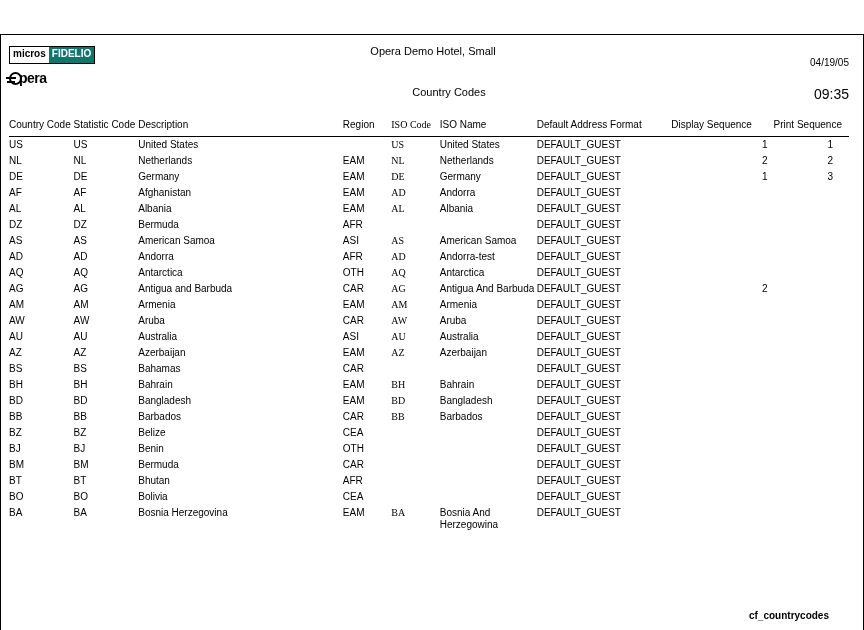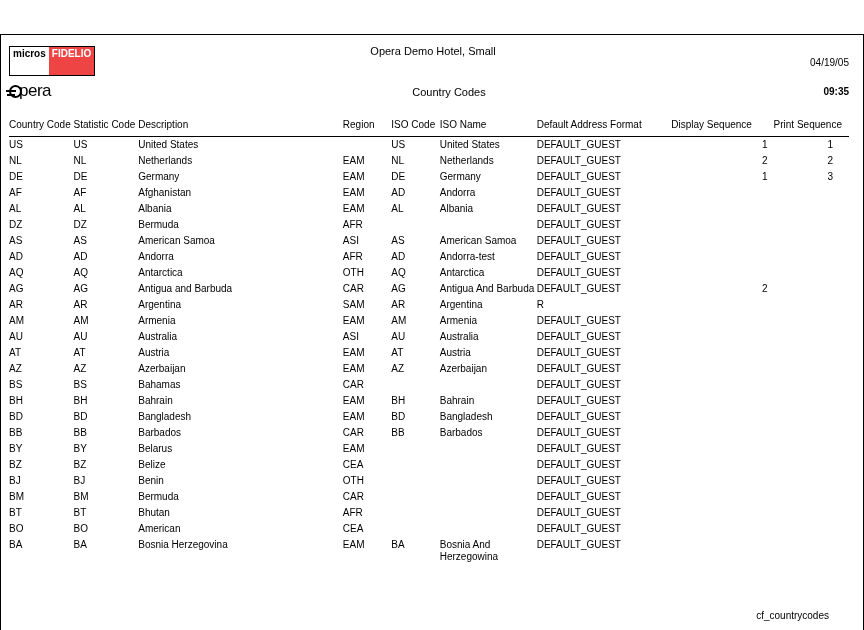--- a/index.html
+++ b/index.html
@@ -38,29 +38,29 @@
     line-height: 1;
     background: #fff;
   }
   .logo-micros .m1 {
     padding: 2px 3px 2px 3px;
     color: #000;
     background: #fff;
     letter-spacing: 0px;
   }
   .logo-micros .m2 {
-    padding: 2px 3px 16px 3px;
+    padding: 2px 3px 4px 3px;
     color: #fff;
-    background: #ef4444;
+    background: #0f766e;
     letter-spacing: 0px;
   }
   .logo-opera {
     margin-top: 6px;
-    font-size: 17px;
-    font-weight: normal;
+    font-size: 14px;
+    font-weight: bold;
     line-height: 1;
     letter-spacing: -0.5px;
     position: relative;
     display: inline-block;
   }
   .logo-opera .swoosh {
     display: inline-block;
     width: 13px;
     height: 13px;
     border: 2px solid #000;
@@ -108,22 +108,21 @@
   .print-date {
     position: absolute;
     top: 22px;
     right: 14px;
     font-size: 10px;
   }
   .print-time {
     position: absolute;
     top: 51px;
     right: 14px;
-    font-size: 10px;
-    font-weight: bold;
+    font-size: 14px;
   }
 
   
   .table-wrap {
     position: absolute;
     left: 8px;
     top: 84px;
     width: 840px;
   }
   table.codes {
@@ -147,35 +146,35 @@
   table.codes tbody td {
     padding: 2px 0 2px 0;
     vertical-align: top;
     line-height: 12px;
     white-space: normal;
   }
   .col-cc   { width: 60px; }
   .col-sc   { width: 60px; }
   .col-desc { width: 190px; }
   .col-reg  { width: 45px; }
-  .col-iso  { width: 45px; }
+  .col-iso  { width: 45px; font-family: Liberation Serif, serif; }
   .col-ison { width: 90px; }
   .col-daf  { width: 125px; }
   .col-disp { width: 95px; text-align: right; padding-right: 6px !important; }
   .col-prnt { width: 70px; text-align: right; padding-right: 16px !important; }
   th.col-disp, th.col-prnt { text-align: left; padding-right: 0 !important; }
   th.col-disp { padding-left: 2px; }
 
   
   .footer-code {
     position: absolute;
     right: 34px;
     bottom: 42px;
     font-size: 10px;
-    font-weight: normal;
+    font-weight: bold;
   }
 </style>
 </head>
 <body>
 
 <div id="page">
 
   <div class="logo-block">
     <div class="logo-micros">
       <span class="m1">micros</span>
@@ -312,64 +311,53 @@
             <td class="col-sc">AG</td>
             <td class="col-desc">Antigua and Barbuda</td>
             <td class="col-reg">CAR</td>
             <td class="col-iso">AG</td>
             <td class="col-ison">Antigua And Barbuda</td>
             <td class="col-daf">DEFAULT_GUEST</td>
             <td class="col-disp">2</td>
             <td class="col-prnt"></td>
           </tr>
           <tr>
-            <td class="col-cc">AR</td>
-            <td class="col-sc">AR</td>
-            <td class="col-desc">Argentina</td>
-            <td class="col-reg">SAM</td>
-            <td class="col-iso">AR</td>
-            <td class="col-ison">Argentina</td>
-            <td class="col-daf">R</td>
-            <td class="col-disp"></td>
-            <td class="col-prnt"></td>
-          </tr>
-          <tr>
             <td class="col-cc">AM</td>
             <td class="col-sc">AM</td>
             <td class="col-desc">Armenia</td>
             <td class="col-reg">EAM</td>
             <td class="col-iso">AM</td>
             <td class="col-ison">Armenia</td>
+            <td class="col-daf">DEFAULT_GUEST</td>
+            <td class="col-disp"></td>
+            <td class="col-prnt"></td>
+          </tr>
+          <tr>
+            <td class="col-cc">AW</td>
+            <td class="col-sc">AW</td>
+            <td class="col-desc">Aruba</td>
+            <td class="col-reg">CAR</td>
+            <td class="col-iso">AW</td>
+            <td class="col-ison">Aruba</td>
             <td class="col-daf">DEFAULT_GUEST</td>
             <td class="col-disp"></td>
             <td class="col-prnt"></td>
           </tr>
           <tr>
             <td class="col-cc">AU</td>
             <td class="col-sc">AU</td>
             <td class="col-desc">Australia</td>
             <td class="col-reg">ASI</td>
             <td class="col-iso">AU</td>
             <td class="col-ison">Australia</td>
             <td class="col-daf">DEFAULT_GUEST</td>
             <td class="col-disp"></td>
             <td class="col-prnt"></td>
           </tr>
           <tr>
-            <td class="col-cc">AT</td>
-            <td class="col-sc">AT</td>
-            <td class="col-desc">Austria</td>
-            <td class="col-reg">EAM</td>
-            <td class="col-iso">AT</td>
-            <td class="col-ison">Austria</td>
-            <td class="col-daf">DEFAULT_GUEST</td>
-            <td class="col-disp"></td>
-            <td class="col-prnt"></td>
-          </tr>
-          <tr>
             <td class="col-cc">AZ</td>
             <td class="col-sc">AZ</td>
             <td class="col-desc">Azerbaijan</td>
             <td class="col-reg">EAM</td>
             <td class="col-iso">AZ</td>
             <td class="col-ison">Azerbaijan</td>
             <td class="col-daf">DEFAULT_GUEST</td>
             <td class="col-disp"></td>
             <td class="col-prnt"></td>
           </tr>
@@ -411,31 +399,20 @@
             <td class="col-sc">BB</td>
             <td class="col-desc">Barbados</td>
             <td class="col-reg">CAR</td>
             <td class="col-iso">BB</td>
             <td class="col-ison">Barbados</td>
             <td class="col-daf">DEFAULT_GUEST</td>
             <td class="col-disp"></td>
             <td class="col-prnt"></td>
           </tr>
           <tr>
-            <td class="col-cc">BY</td>
-            <td class="col-sc">BY</td>
-            <td class="col-desc">Belarus</td>
-            <td class="col-reg">EAM</td>
-            <td class="col-iso"></td>
-            <td class="col-ison"></td>
-            <td class="col-daf">DEFAULT_GUEST</td>
-            <td class="col-disp"></td>
-            <td class="col-prnt"></td>
-          </tr>
-          <tr>
             <td class="col-cc">BZ</td>
             <td class="col-sc">BZ</td>
             <td class="col-desc">Belize</td>
             <td class="col-reg">CEA</td>
             <td class="col-iso"></td>
             <td class="col-ison"></td>
             <td class="col-daf">DEFAULT_GUEST</td>
             <td class="col-disp"></td>
             <td class="col-prnt"></td>
           </tr>
@@ -468,21 +445,21 @@
             <td class="col-reg">AFR</td>
             <td class="col-iso"></td>
             <td class="col-ison"></td>
             <td class="col-daf">DEFAULT_GUEST</td>
             <td class="col-disp"></td>
             <td class="col-prnt"></td>
           </tr>
           <tr>
             <td class="col-cc">BO</td>
             <td class="col-sc">BO</td>
-            <td class="col-desc">American</td>
+            <td class="col-desc">Bolivia</td>
             <td class="col-reg">CEA</td>
             <td class="col-iso"></td>
             <td class="col-ison"></td>
             <td class="col-daf">DEFAULT_GUEST</td>
             <td class="col-disp"></td>
             <td class="col-prnt"></td>
           </tr>
           <tr>
             <td class="col-cc">BA</td>
             <td class="col-sc">BA</td>

